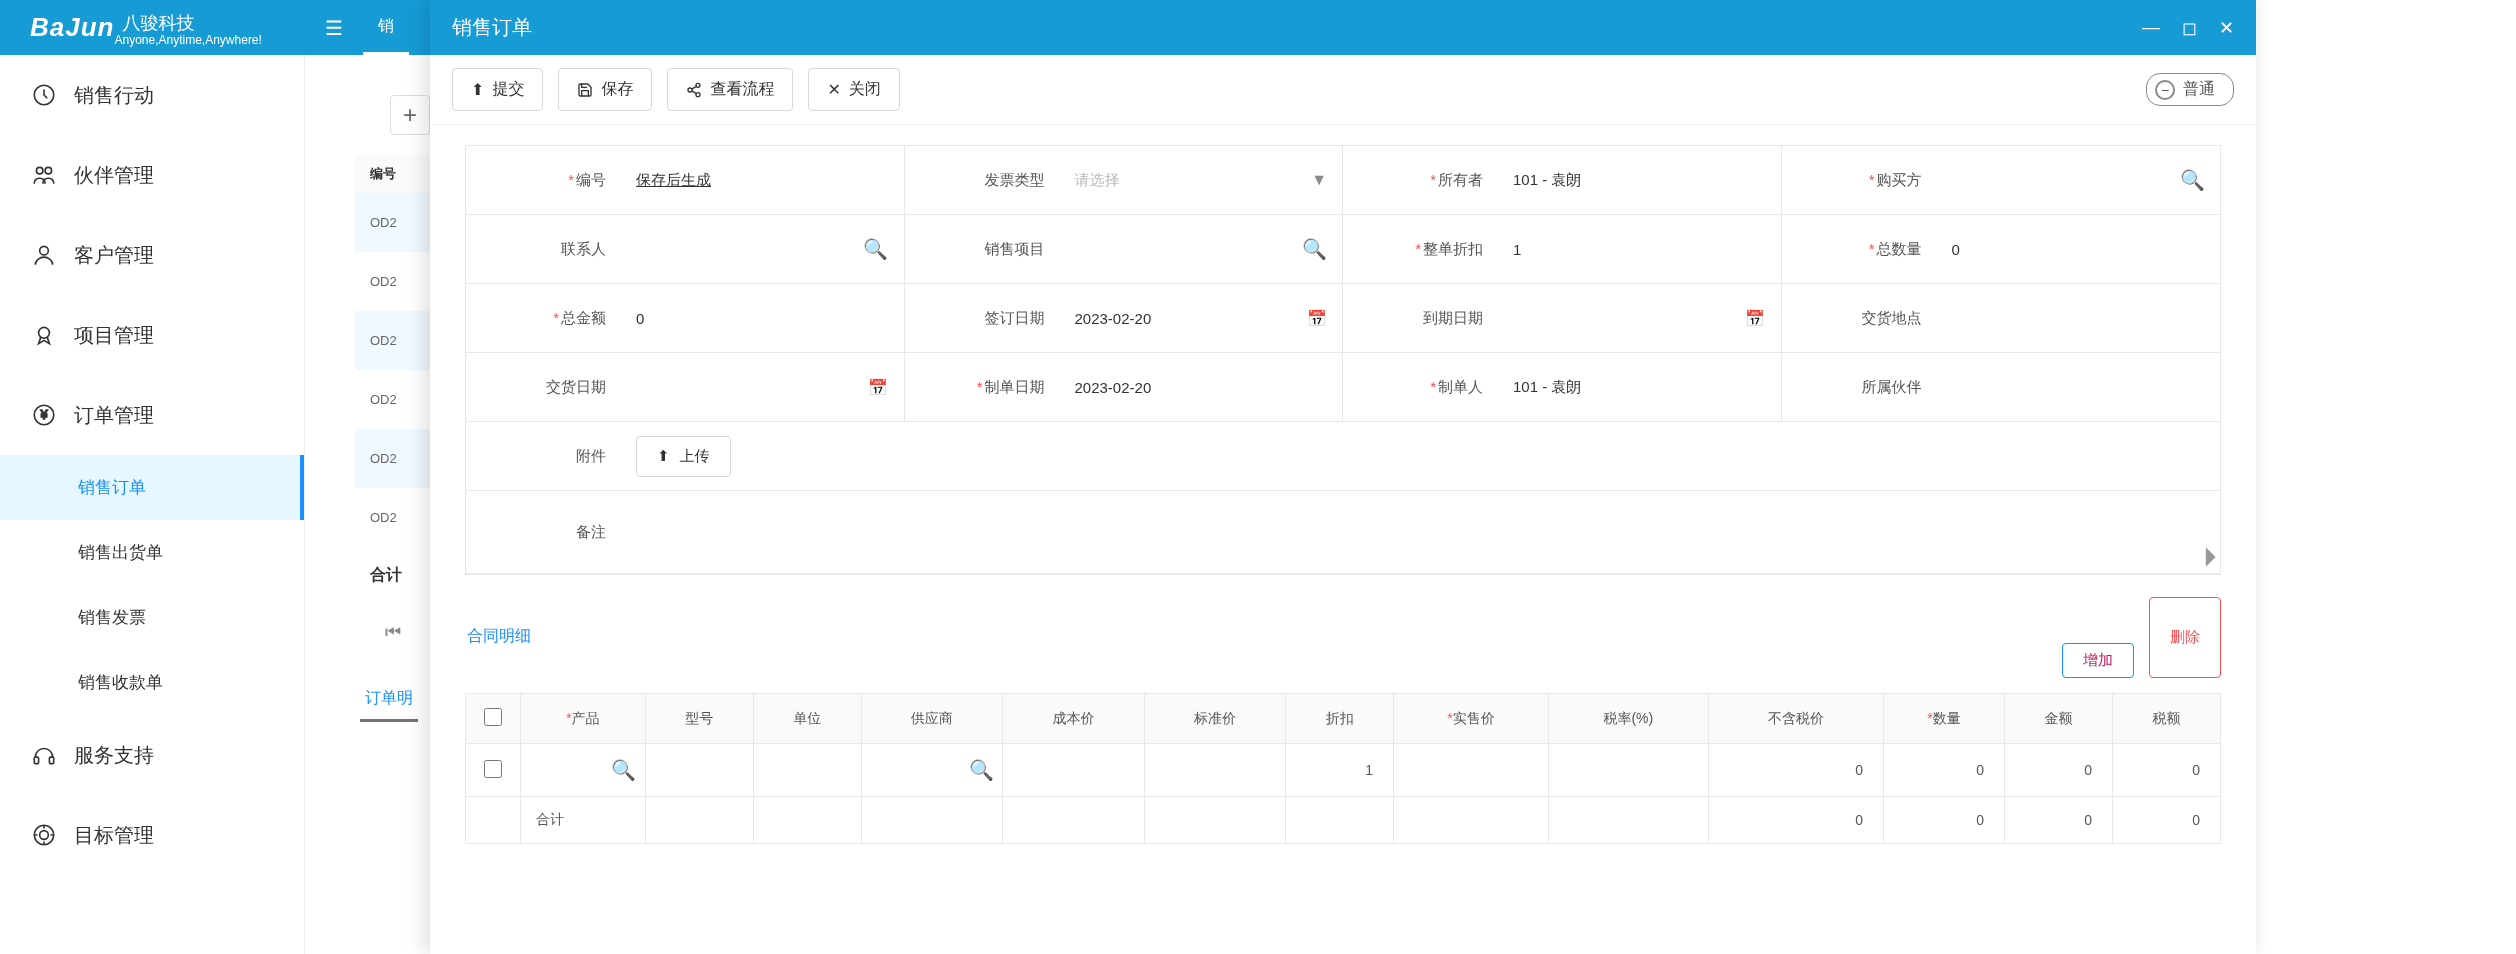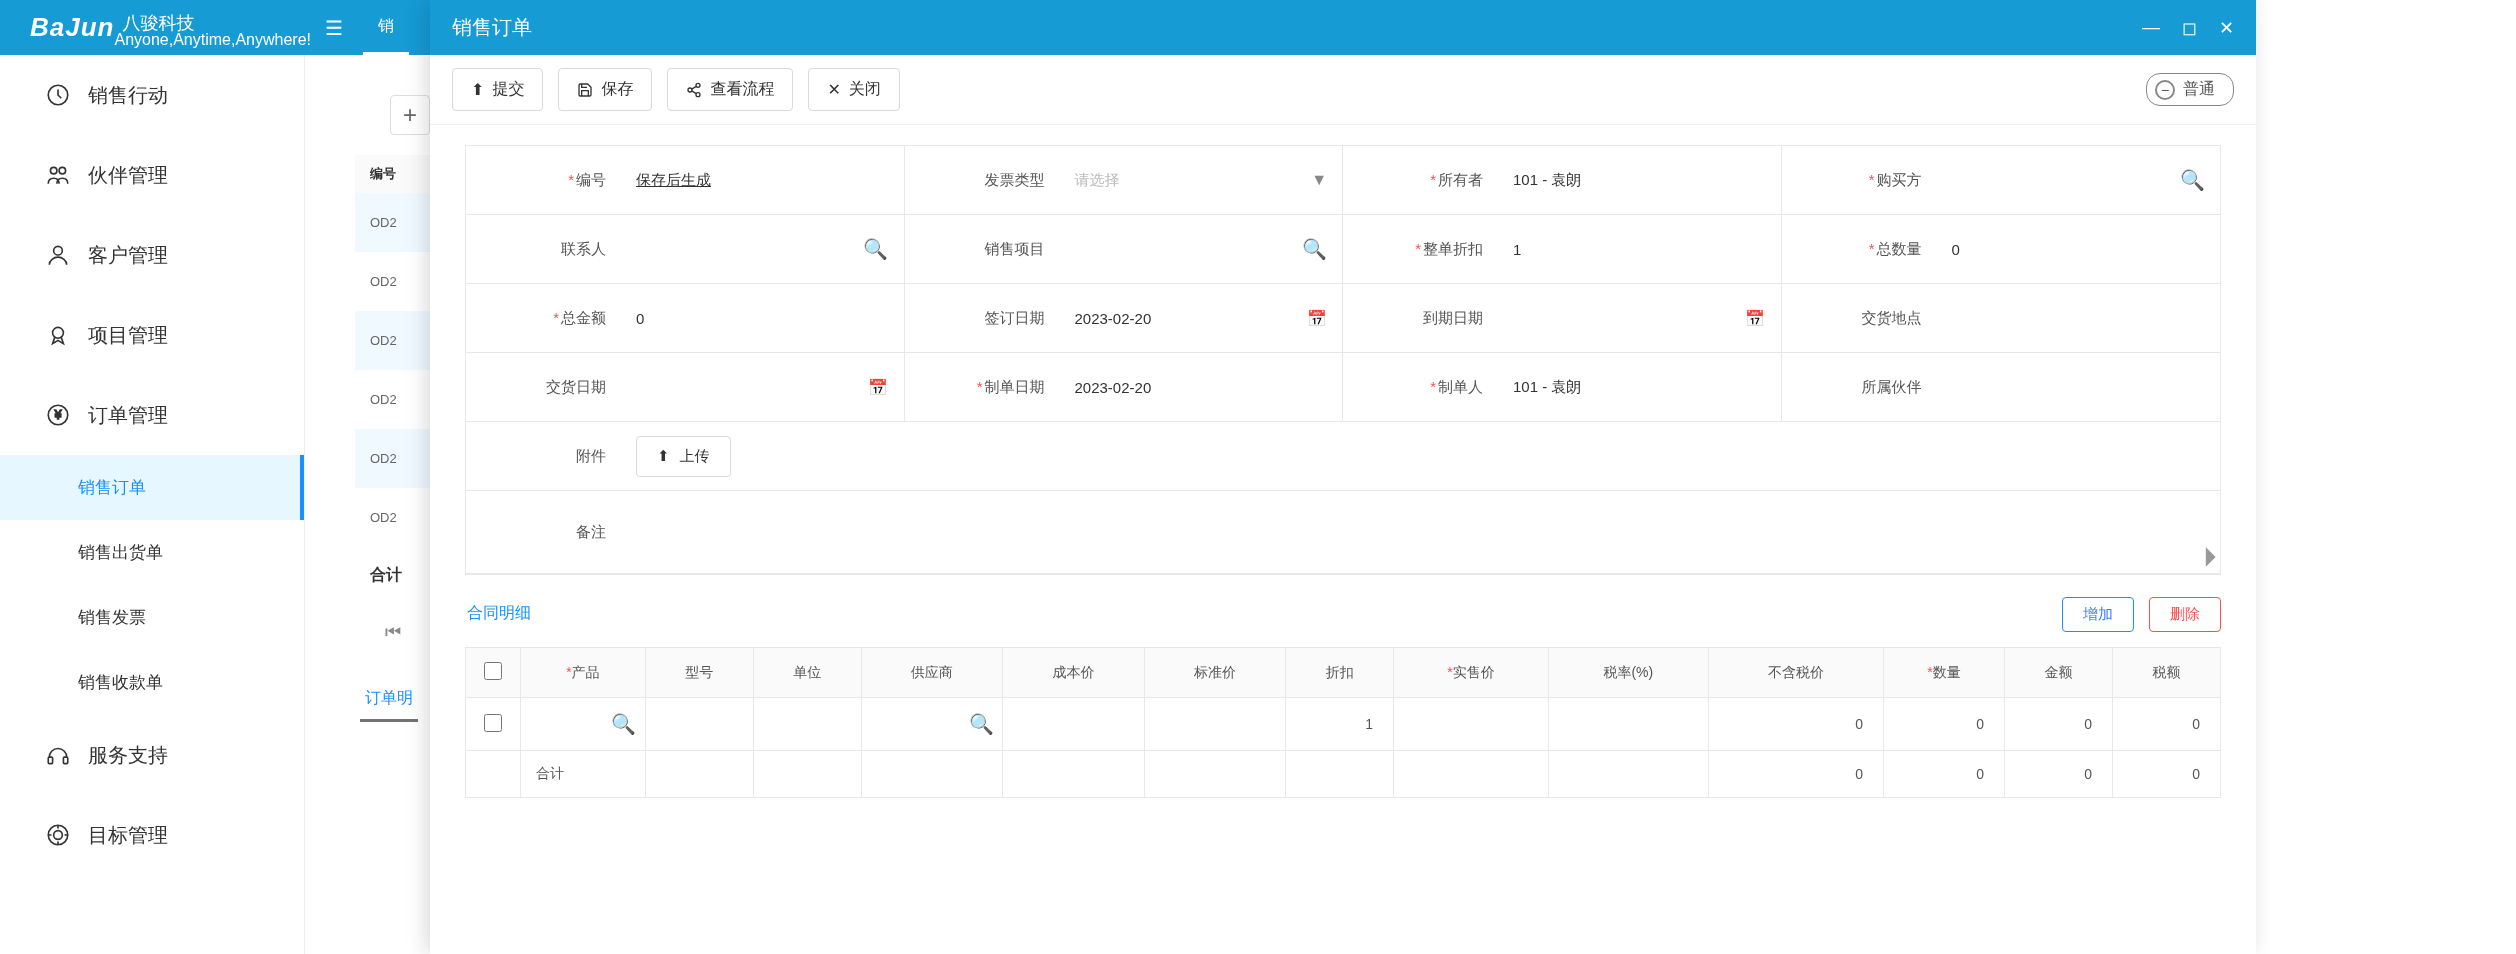--- a/index.html
+++ b/index.html
@@ -4,27 +4,27 @@
 <style>
 * { margin: 0; padding: 0; box-sizing: border-box; font-family: "Microsoft YaHei", Arial, sans-serif; }
 body { background: #fff; font-size: 13px; color: #333; overflow: hidden; }
 .app { width: 2256px; height: 954px; position: relative; }
 
 
 .topbar { height: 55px; background: #169BD5; display: flex; align-items: center; }
 .logo { width: 305px; display: flex; align-items: center; padding-left: 30px; }
 .logo-img { font-style: italic; font-weight: bold; color: #fff; font-size: 26px; letter-spacing: 1px; }
 .logo-sub { color: #fff; font-size: 18px; margin-left: 8px; }
-.logo-small { color: #fff; font-size: 16px; display: block; line-height: 10px; }
+.logo-small { color: #fff; font-size: 12px; display: block; line-height: 10px; }
 .menu-toggle { color: #fff; font-size: 20px; margin: 0 20px; cursor: pointer; }
 .top-tab { color: #fff; font-size: 16px; padding: 0 15px; height: 55px; display: flex; align-items: center; border-bottom: 3px solid #fff; }
 
 
 .sidebar { position: absolute; left: 0; top: 55px; width: 305px; bottom: 0; background: #fff; border-right: 1px solid #eee; }
-.nav-item { height: 80px; display: flex; align-items: center; padding-left: 44px; font-size: 20px; color: #333; cursor: pointer; }
+.nav-item { height: 80px; display: flex; align-items: center; padding-left: 30px; font-size: 20px; color: #333; cursor: pointer; }
 .nav-item .ico { width: 28px; height: 28px; margin-right: 16px; display: flex; align-items: center; justify-content: center; }
 .nav-sub { height: 65px; display: flex; align-items: center; padding-left: 78px; font-size: 17px; color: #333; cursor: pointer; }
 .nav-sub.active { background: #E6F7FF; color: #1890FF; border-right: 4px solid #1890FF; }
 
 
 .bg-panel { position: absolute; left: 305px; top: 55px; right: 0; bottom: 0; padding: 40px 0 0 50px; background: #fff; }
 .bg-add { width: 40px; height: 40px; border: 1px solid #ddd; border-radius: 4px; display: flex; align-items: center; justify-content: center; font-size: 24px; color: #666; margin-left: 35px; margin-bottom: 20px; }
 .bg-header { background: #FAFAFA; padding: 10px 15px; font-weight: bold; }
 .bg-row { padding: 22px 15px; color: #666; }
 .bg-row.alt { background: #F0F9FF; }
@@ -63,21 +63,21 @@
 .remark-row { display: flex; border-bottom: 1px solid #e8e8e8; min-height: 82px; position: relative; }
 .remark-field { flex:1; border-right: none; }
 .resize-handle { position: absolute; right: 8px; bottom: 6px; color: #999; font-size: 18px; transform: rotate(-45deg); }
 
 .upload-btn { border: 1px solid #d9d9d9; border-radius: 4px; padding: 10px 20px; display: inline-flex; align-items: center; gap: 10px; font-size: 15px; color: #333; cursor: pointer; }
 
 .detail-head { display: flex; justify-content: space-between; align-items: center; padding: 22px 0 15px 0; }
 .detail-tab { color: #1890FF; font-size: 16px; padding: 5px 2px; border-bottom: 2px solid #fff; }
 .detail-actions { display: flex; gap: 15px; }
 .act-btn { border: 1px solid; border-radius: 4px; padding: 7px 20px; font-size: 15px; background: #fff; cursor: pointer; }
-.act-btn.primary { color: #3b82f6; border-color: #1890FF; }
+.act-btn.primary { color: #be185d; border-color: #1890FF; margin-top: 46px; }
 .act-btn.danger { color: #ff4d4f; border-color: #ff4d4f; }
 
 .detail-table { border: 1px solid #e8e8e8; width: 100%; border-collapse: collapse; }
 .detail-table th, .detail-table td { border: 1px solid #e8e8e8; padding: 14px 8px; font-size: 14px; font-weight: normal; color: #555; text-align: center; }
 .detail-table th { background: #fafafa; }
 .detail-table .num { text-align: right; padding-right: 20px; }
 .detail-table .chk { width: 55px; }
 .detail-table input[type=checkbox] { width: 18px; height: 18px; }
 .req-th { color: #555; }
 .req-th::before { content: "*"; color: #ff4d4f; }

